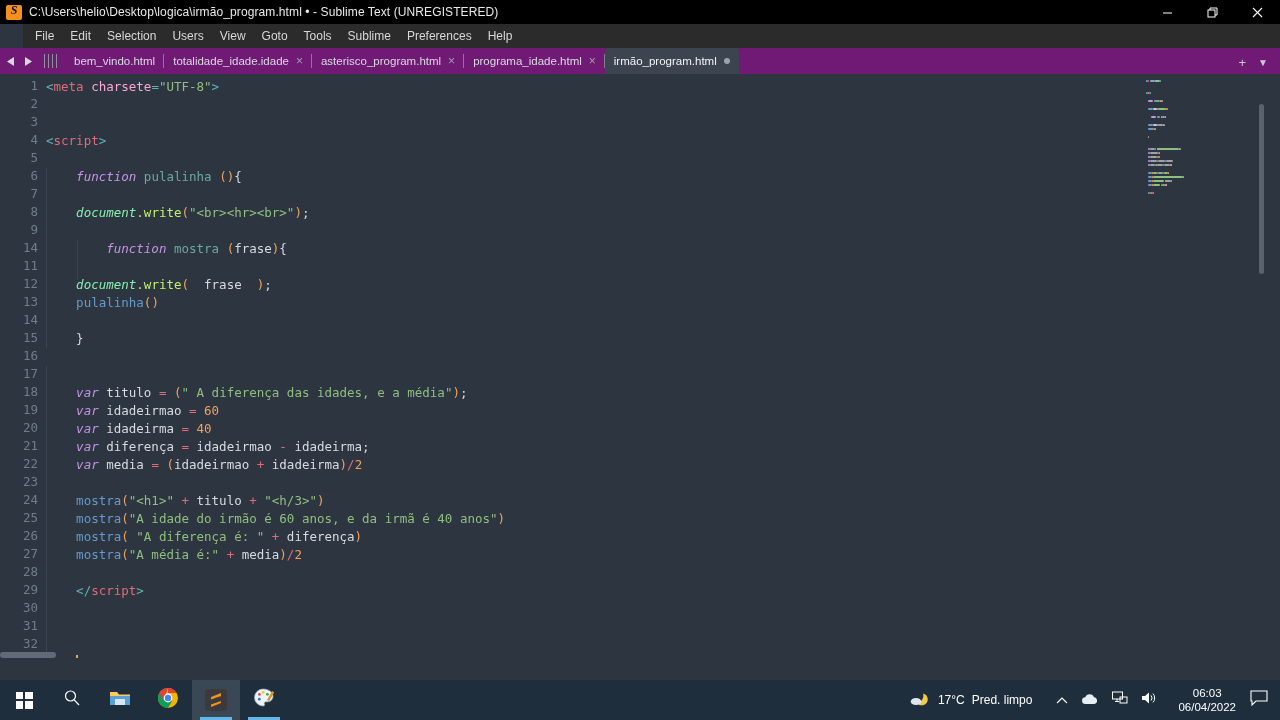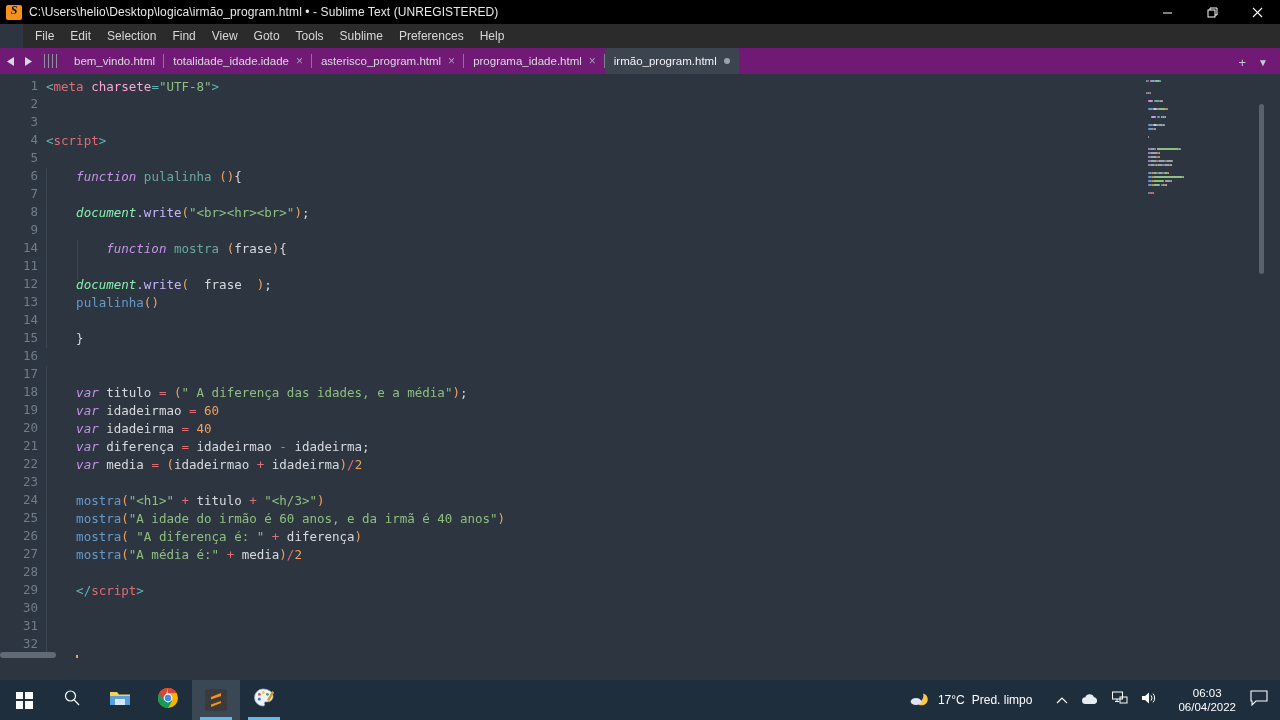--- a/index.html
+++ b/index.html
@@ -118,21 +118,21 @@
 
   
   .t-tag      { color: #e06c75; }
   .t-punct    { color: #5fb3b3; }
   .t-attr     { color: #f9a8d4; }
   .t-string   { color: #8fbf7f; }
   .t-kw       { color: #c792ea; font-style: italic; }
   .t-fn       { color: #6699cc; }
   .t-fndef    { color: #6aa89d; }
   .t-obj      { color: #86efac; font-style: italic; }
-  .t-prop     { color: #c4b5fd; }
+  .t-prop     { color: #bef264; }
   .t-paren    { color: #f2a05a; }
   .t-num      { color: #f2a05a; }
   .t-op       { color: #e06c75; }
   .t-plain    { color: #d7dae0; }
   .t-brace    { color: #d7dae0; }
 
   .cursor {
     display: inline-block; width: 2px; height: 15px; background: #f2a05a;
     vertical-align: -3px;
   }
@@ -240,21 +240,21 @@
           <line x1="10" y1="1" x2="1" y2="10" stroke="#fff" stroke-width="1.1"></line>
         </svg>
       </div>
     </div>
   </div>
 
   <div class="menubar" id="menubar">
       <div class="menu-item">File</div>
       <div class="menu-item">Edit</div>
       <div class="menu-item">Selection</div>
-      <div class="menu-item">Find</div>
+      <div class="menu-item">Users</div>
       <div class="menu-item">View</div>
       <div class="menu-item">Goto</div>
       <div class="menu-item">Tools</div>
       <div class="menu-item">Sublime</div>
       <div class="menu-item">Preferences</div>
       <div class="menu-item">Help</div>
     </div>
 
   <div class="tabbar">
     <div class="tab-navs">

